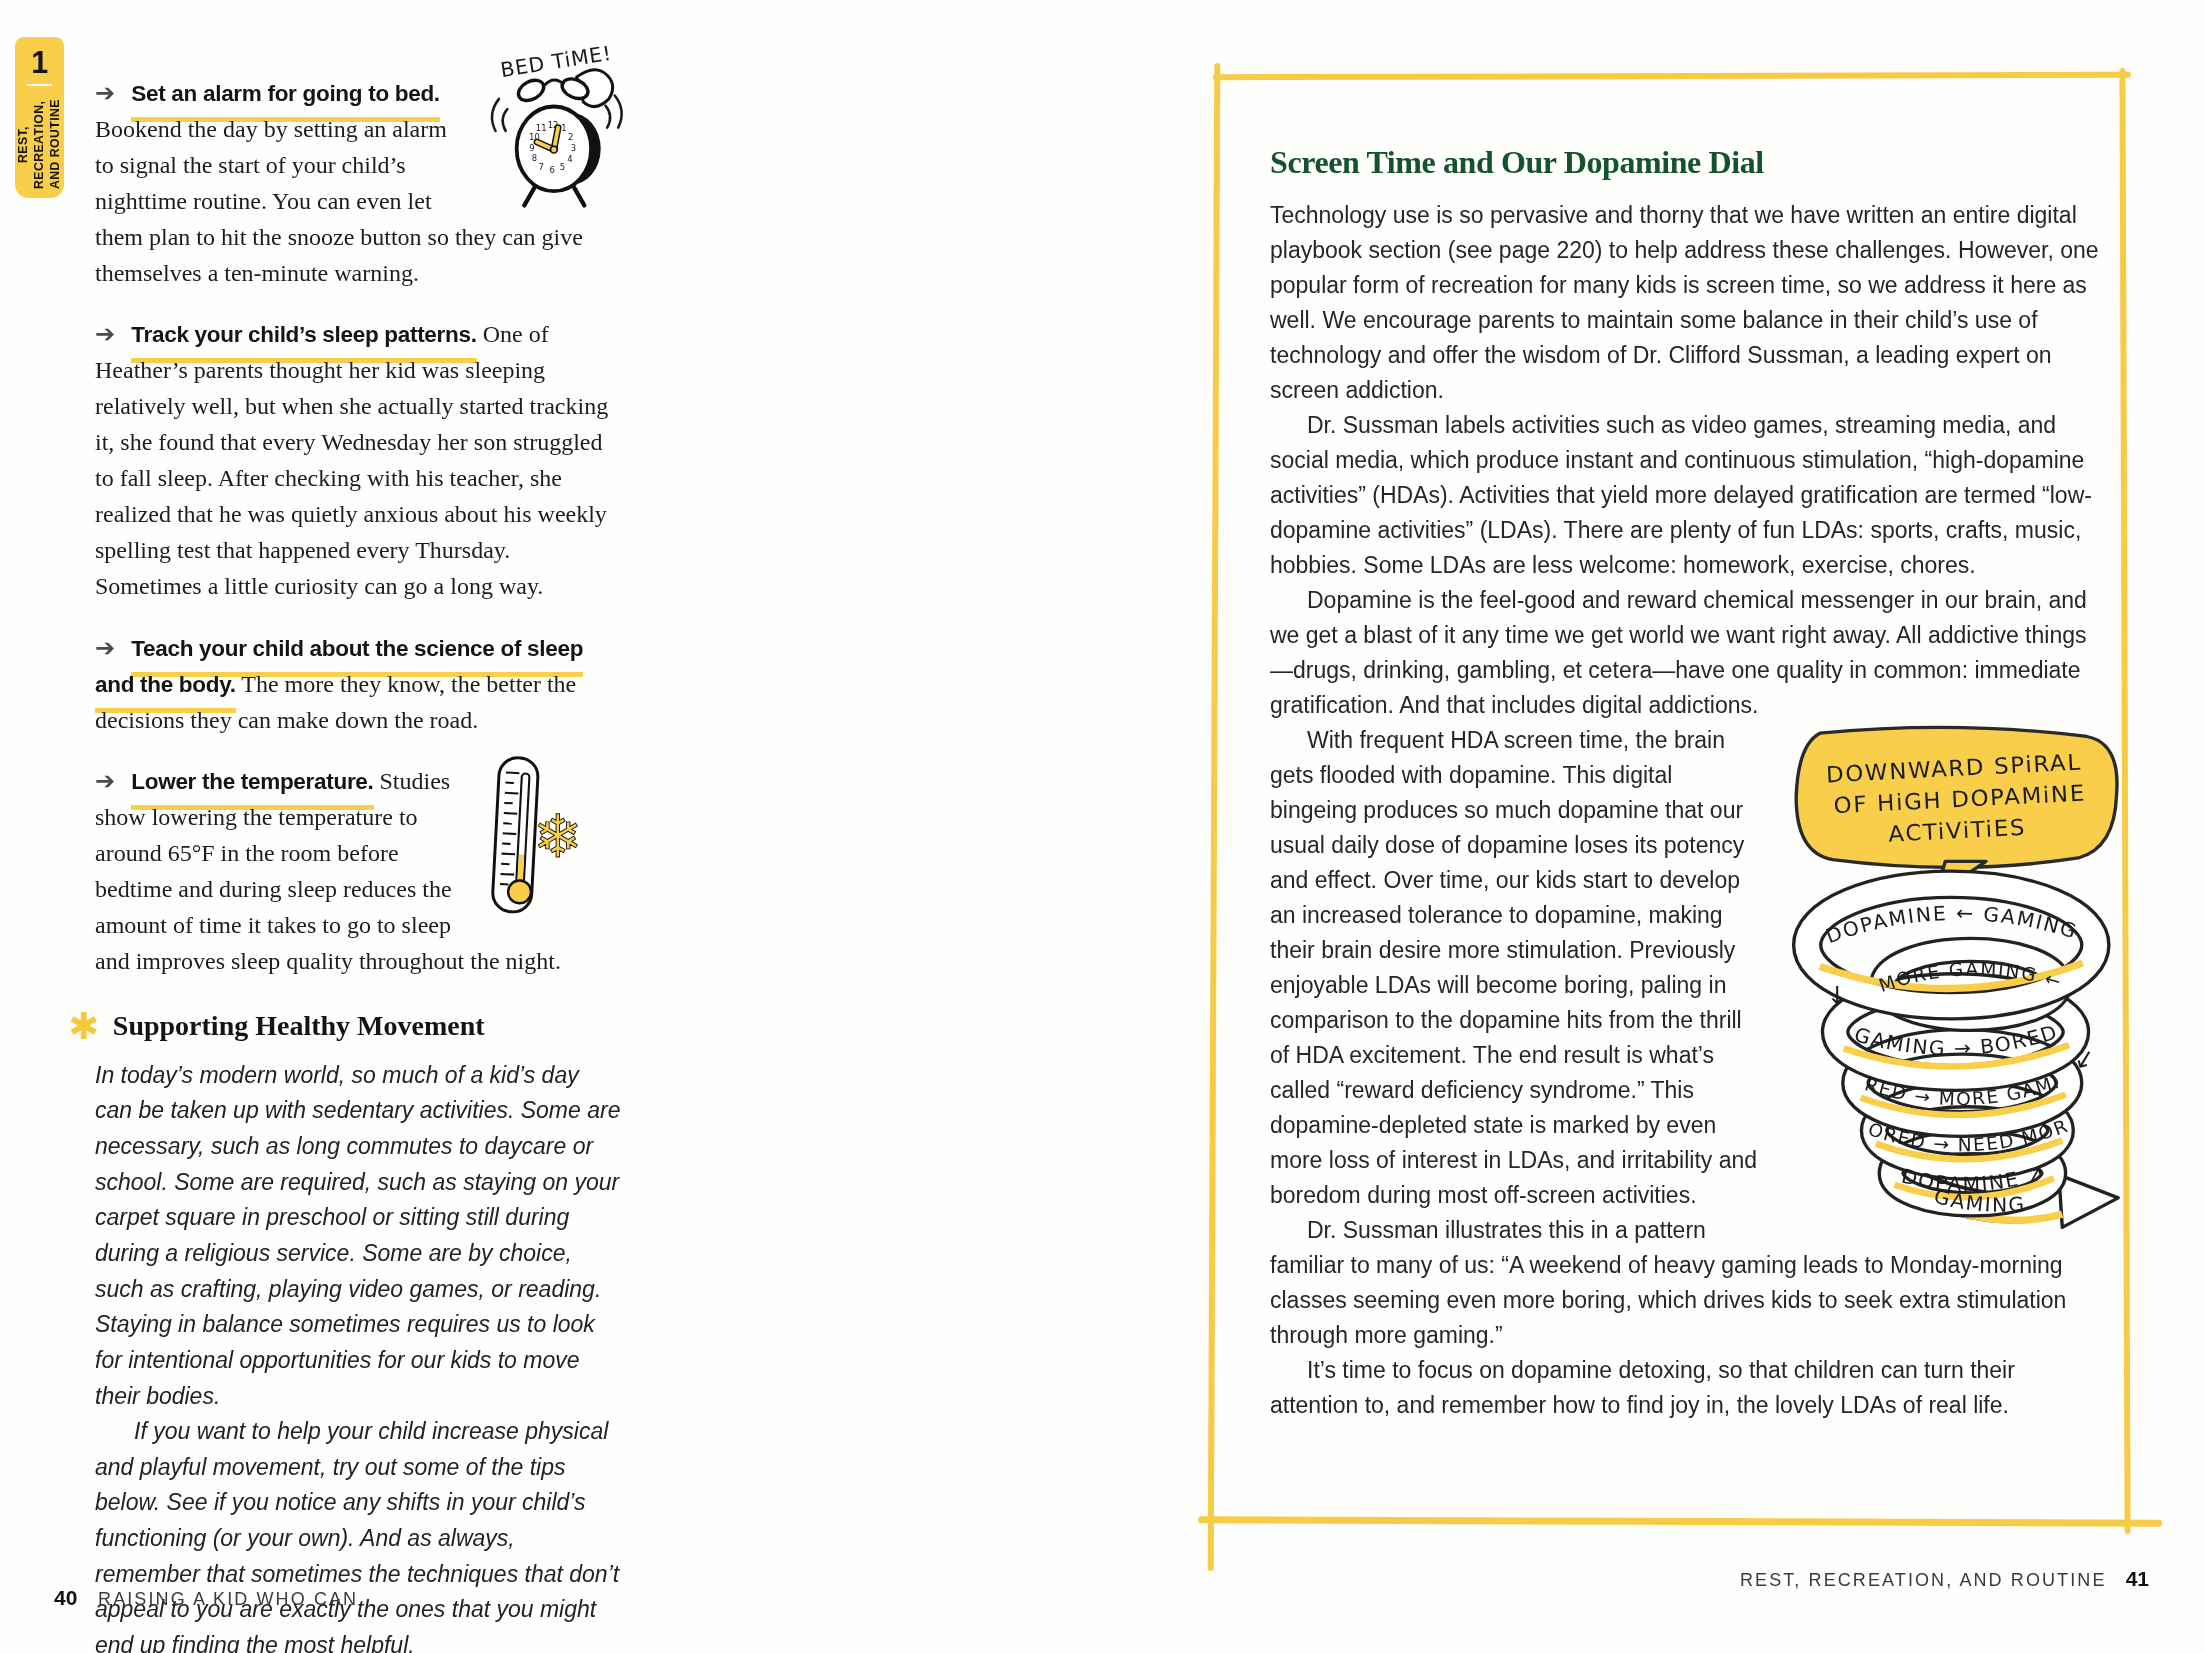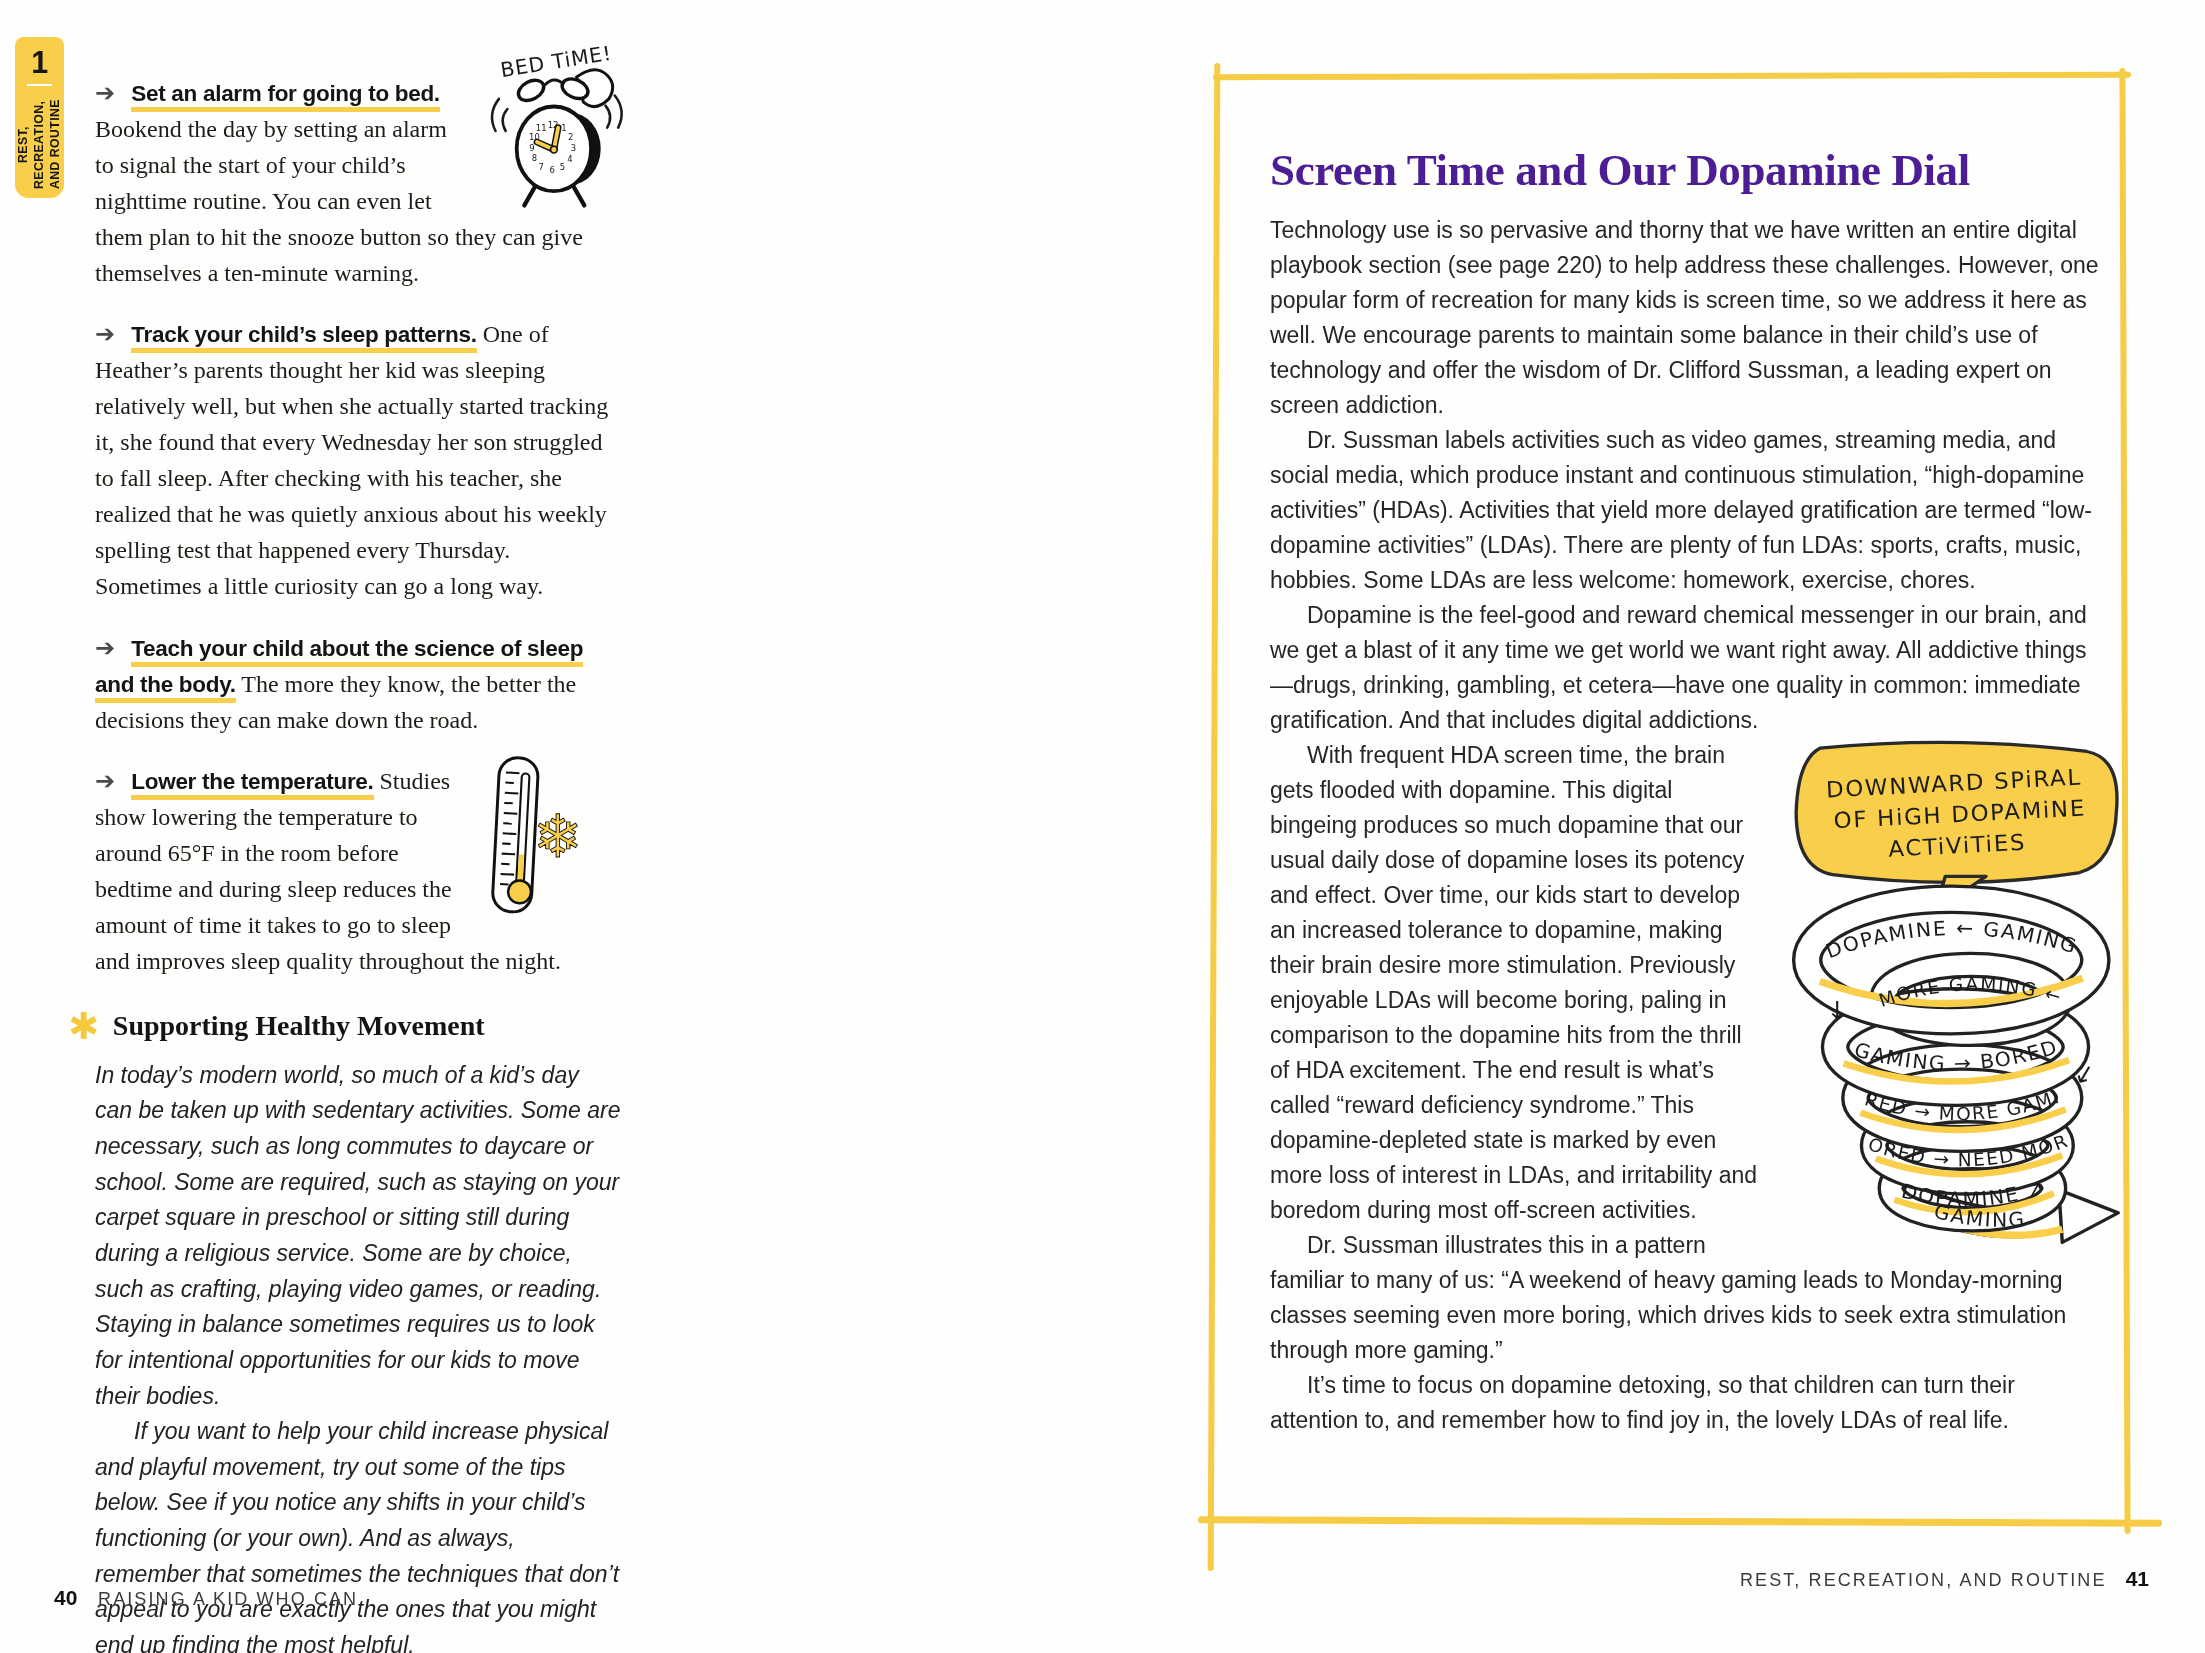--- a/index.html
+++ b/index.html
@@ -23,21 +23,21 @@
   }
   
   .lcol{position:absolute;left:95px;top:75px;width:526px;}
   p.tip{
     font-family:"Liberation Serif",serif;font-size:24px;line-height:1.5;
     margin:0 0 25.4px 0;color:#1c1c1a;
   }
   .tip .arrow{font-family:"DejaVu Sans",sans-serif;color:#4a4a4a;font-size:24px;margin-right:10.2px;}
   .tip .lead{
     font-family:"Liberation Sans",sans-serif;font-weight:bold;font-size:22.5px;
-    letter-spacing:-0.3px;border-bottom:5.1px solid #F8CE4A;padding-bottom:1px;color:#141414;margin-top:9px;
+    letter-spacing:-0.3px;border-bottom:5.1px solid #F8CE4A;padding-bottom:11px;color:#141414;margin-top:9px;
   }
   .illu{float:right;}
   .illu-clock{width:148px;height:170px;margin:-29px -8.5px 0 10.2px;}
   .illu-thermo{width:127px;height:170px;margin:-10.2px 22px 0 3.4px;}
   
   .sec-head{position:relative;width:fit-content;margin:8.5px 0 5.1px 0;}
   .sec-head .swash{
     position:absolute;left:-8.5px;right:-18.7px;top:-0.8px;height:32px;
     background:#F8CE4A;border-radius:5.1px;transform:rotate(-1.2deg);
   }
@@ -59,22 +59,22 @@
   .footer-right .pg{margin-left:12px;}
   
   .frame{position:absolute;background:#F6CB45;border-radius:3.4px;}
   .frame.v-left {left:1211px;top:63px; width:6px;height:1508px;transform:rotate(.25deg);}
   .frame.h-top  {left:1213px;top:73px; width:918px;height:6px;transform:rotate(-.15deg);}
   .frame.v-right{left:2122px;top:68px; width:6px;height:1466px;transform:rotate(-.2deg);}
   .frame.h-bot  {left:1198px;top:1518px;width:964px;height:6.8px;transform:rotate(.2deg);}
   
   .rcol{position:absolute;left:1270px;top:144px;width:831px;}
   .rcol h2{
-    font-family:"Liberation Serif",serif;font-weight:bold;font-size:45px;
-    letter-spacing:-0.4px;margin:0 0 17px 0;color:#4c1d95;
+    font-family:"Liberation Serif",serif;font-weight:bold;font-size:32px;
+    letter-spacing:-0.4px;margin:0 0 17px 0;color:#14532d;
   }
   .rcol p{font-size:23px;line-height:35px;margin:0;color:#262626;}
   .rcol p.ind{text-indent:37px;}
   .spiral-wrap{float:right;width:339px;height:509px;margin:1.7px -24px 0 22px;}
   svg text{font-family:"DejaVu Sans",sans-serif;}
 </style>
 </head>
 <body>
 
 <div class="chapter-tab">

